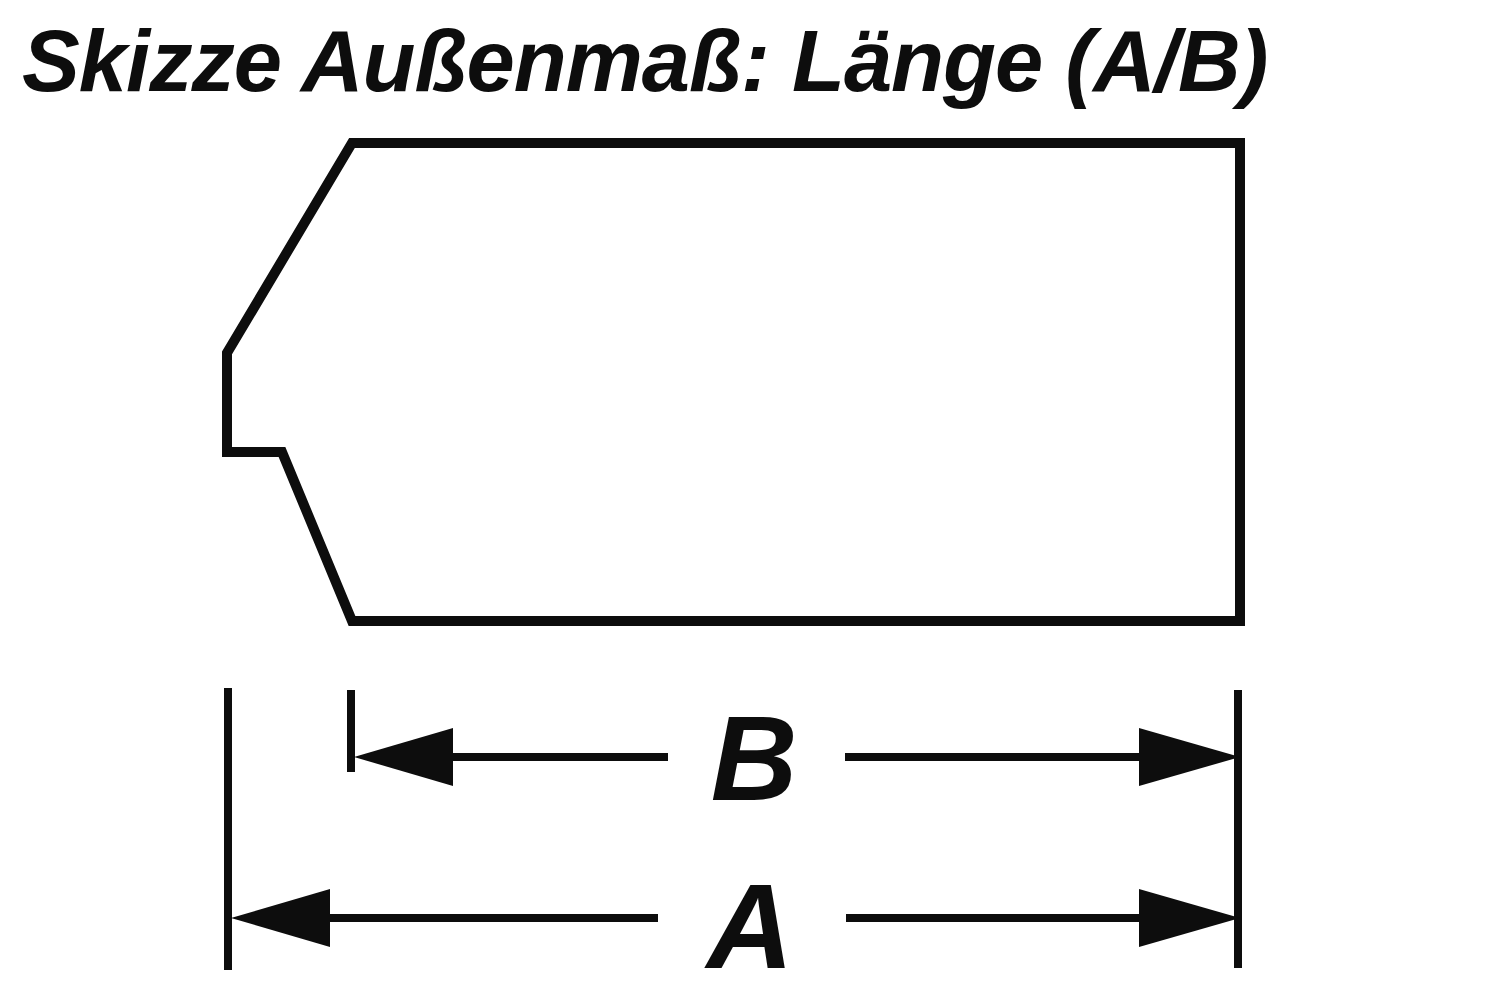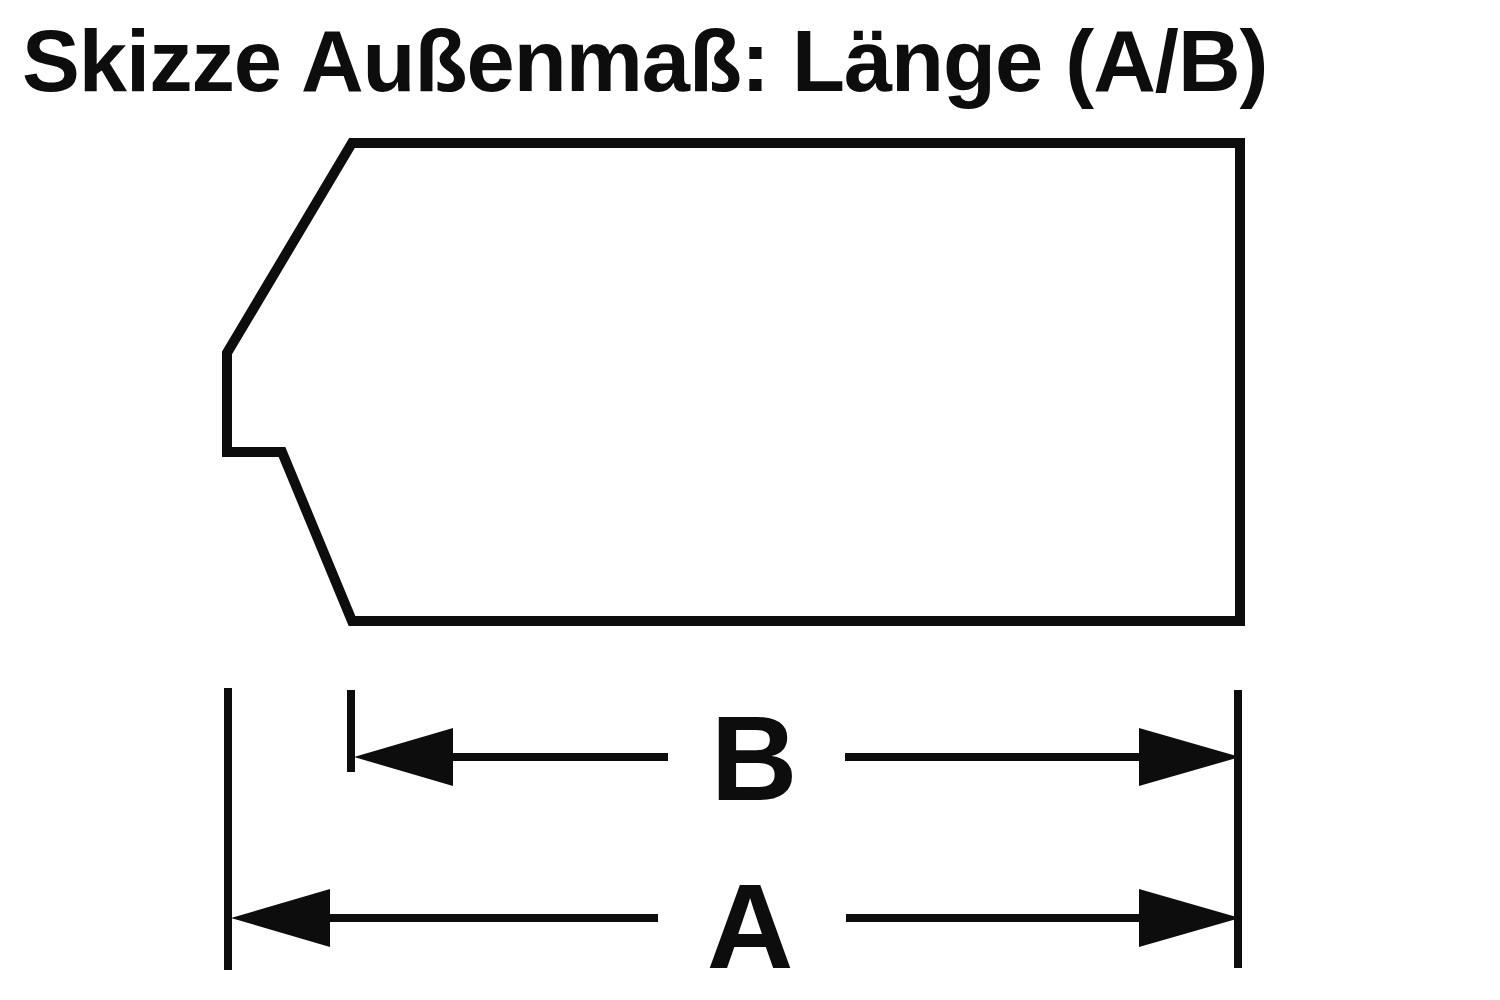--- a/index.html
+++ b/index.html
@@ -10,20 +10,21 @@
   }
   body {
     font-family: "Liberation Sans", sans-serif;
   }
   #stage {
     position: relative;
     width: 1500px;
     height: 1000px;
     background: #ffffff;
     overflow: hidden;
+    font-style: italic;
   }
   #title {
     position: absolute;
     left: 22px;
     top: 8px;
     width: 1460px;
     height: 105px;
     font-family: "Liberation Sans", sans-serif;
     font-weight: 700;
     font-size: 88px;

